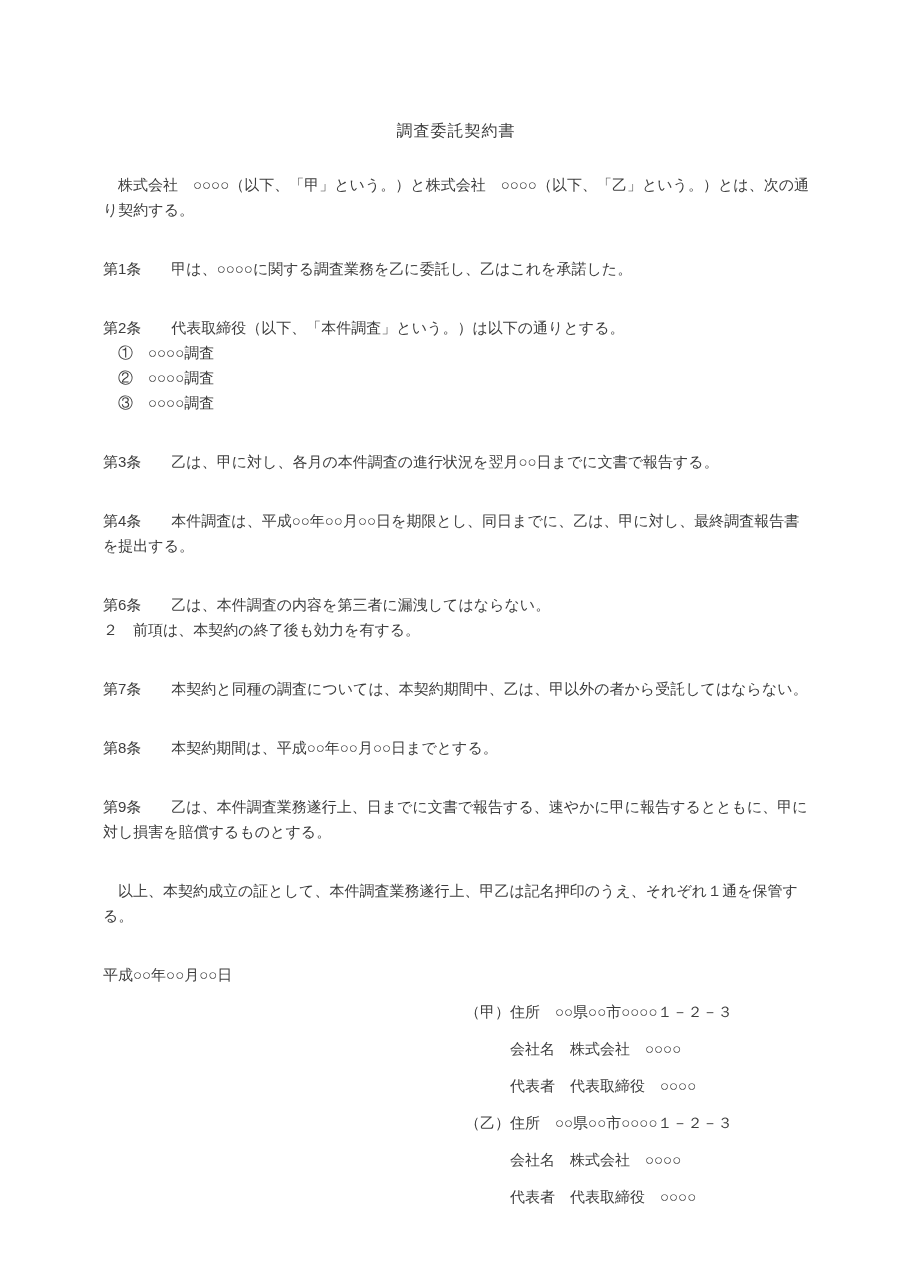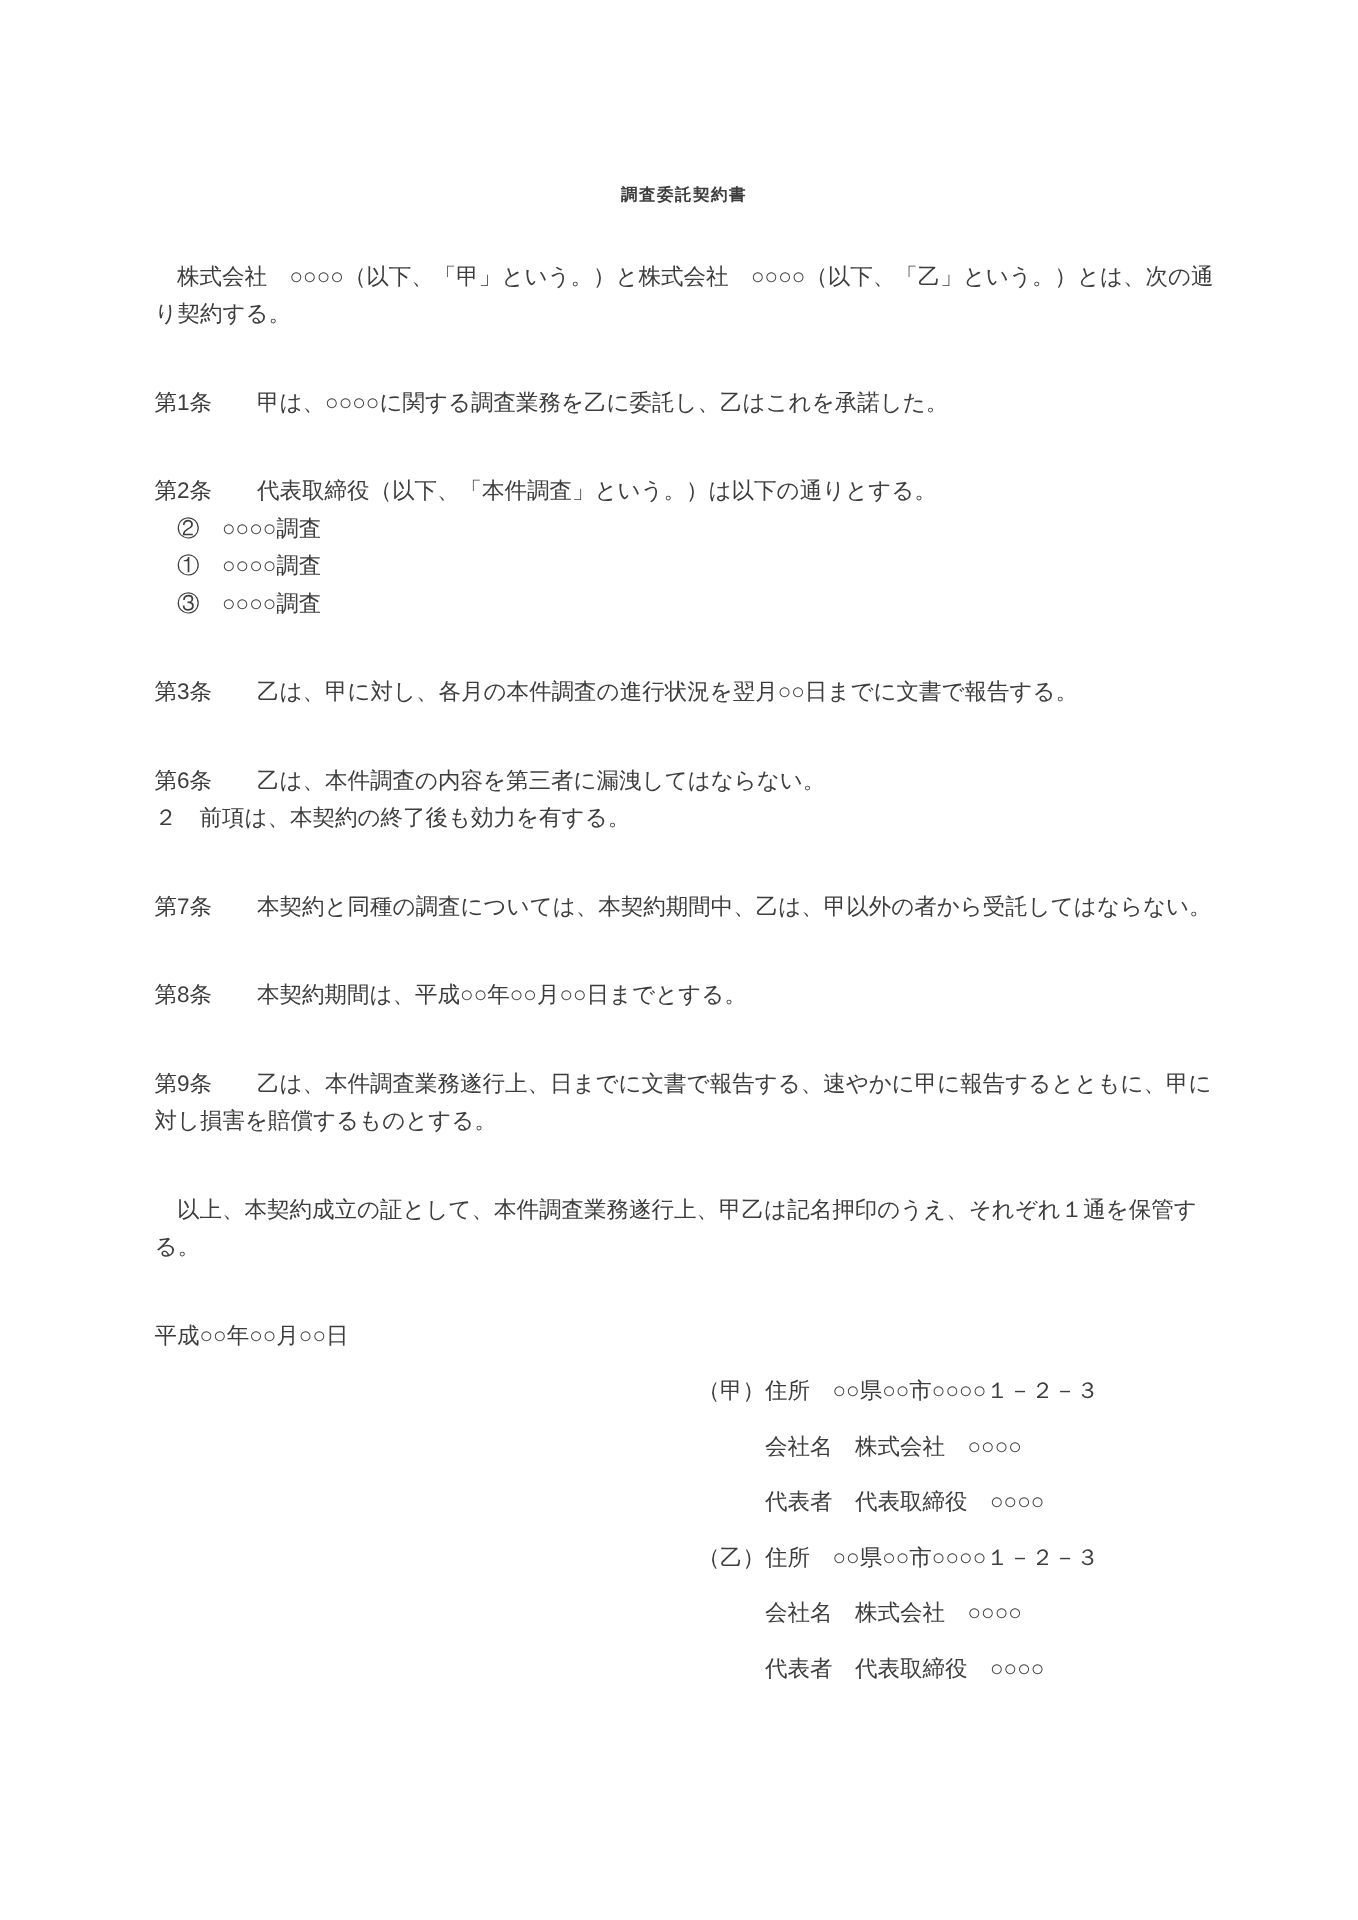--- a/index.html
+++ b/index.html
@@ -17,22 +17,22 @@
   }
   .doc {
     position: absolute;
     left: 103px;
     top: 118px;
     width: 706px;
     font-size: 15px;
     line-height: 25px;
   }
   .doc-title {
-    font-size: 11px;
-    font-weight: bold;
+    font-size: 16px;
+    font-weight: normal;
     text-align: center;
     margin: 0 0 29px 0;
     letter-spacing: 1px;
   }
   .para {
     margin: 34px 0 0 0;
   }
   .para.first {
     margin-top: 0;
   }
@@ -58,26 +58,29 @@
 
   <div id="paragraphs">
       <div class="para first">
         <p class="para-line">　株式会社　○○○○（以下、「甲」という。）と株式会社　○○○○（以下、「乙」という。）とは、次の通り契約する。</p>
       </div>
       <div class="para">
         <p class="para-line">第1条　　甲は、○○○○に関する調査業務を乙に委託し、乙はこれを承諾した。</p>
       </div>
       <div class="para">
         <p class="para-line">第2条　　代表取締役（以下、「本件調査」という。）は以下の通りとする。</p>
+        <p class="para-line">　①　○○○○調査</p>
         <p class="para-line">　②　○○○○調査</p>
-        <p class="para-line">　①　○○○○調査</p>
         <p class="para-line">　③　○○○○調査</p>
       </div>
       <div class="para">
         <p class="para-line">第3条　　乙は、甲に対し、各月の本件調査の進行状況を翌月○○日までに文書で報告する。</p>
+      </div>
+      <div class="para">
+        <p class="para-line">第4条　　本件調査は、平成○○年○○月○○日を期限とし、同日までに、乙は、甲に対し、最終調査報告書を提出する。</p>
       </div>
       <div class="para">
         <p class="para-line">第6条　　乙は、本件調査の内容を第三者に漏洩してはならない。</p>
         <p class="para-line">２　前項は、本契約の終了後も効力を有する。</p>
       </div>
       <div class="para">
         <p class="para-line">第7条　　本契約と同種の調査については、本契約期間中、乙は、甲以外の者から受託してはならない。</p>
       </div>
       <div class="para">
         <p class="para-line">第8条　　本契約期間は、平成○○年○○月○○日までとする。</p>

